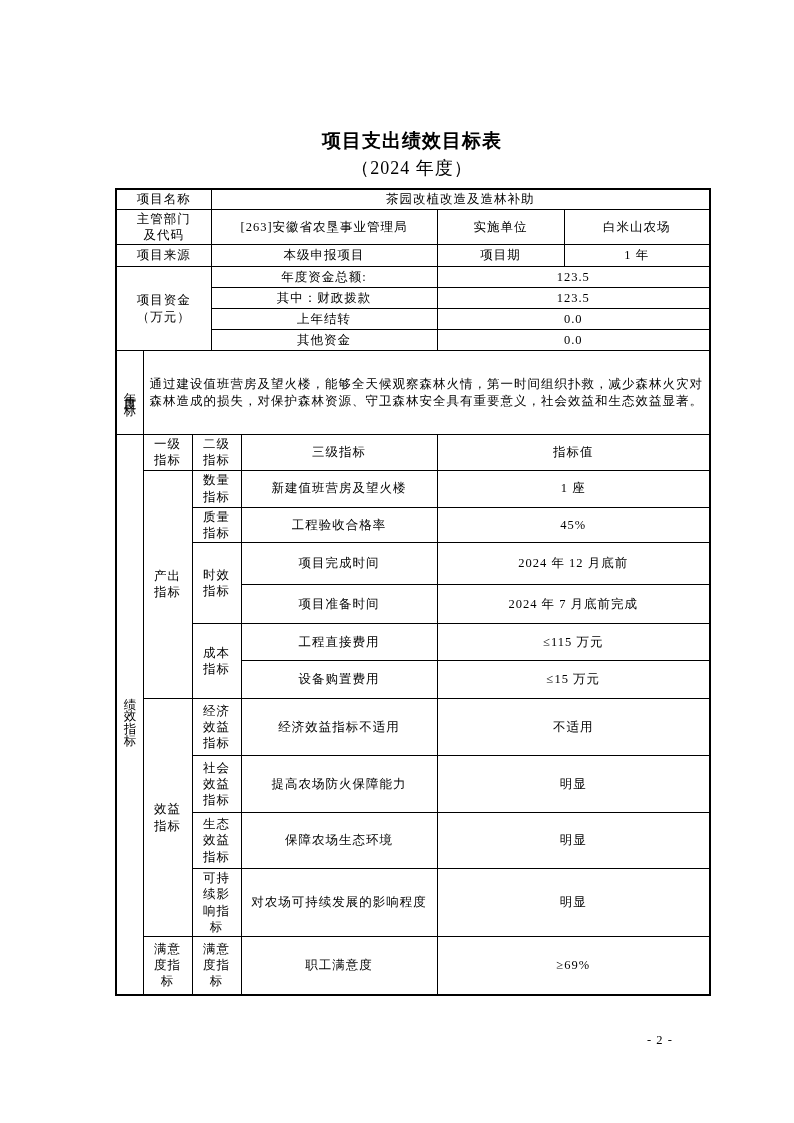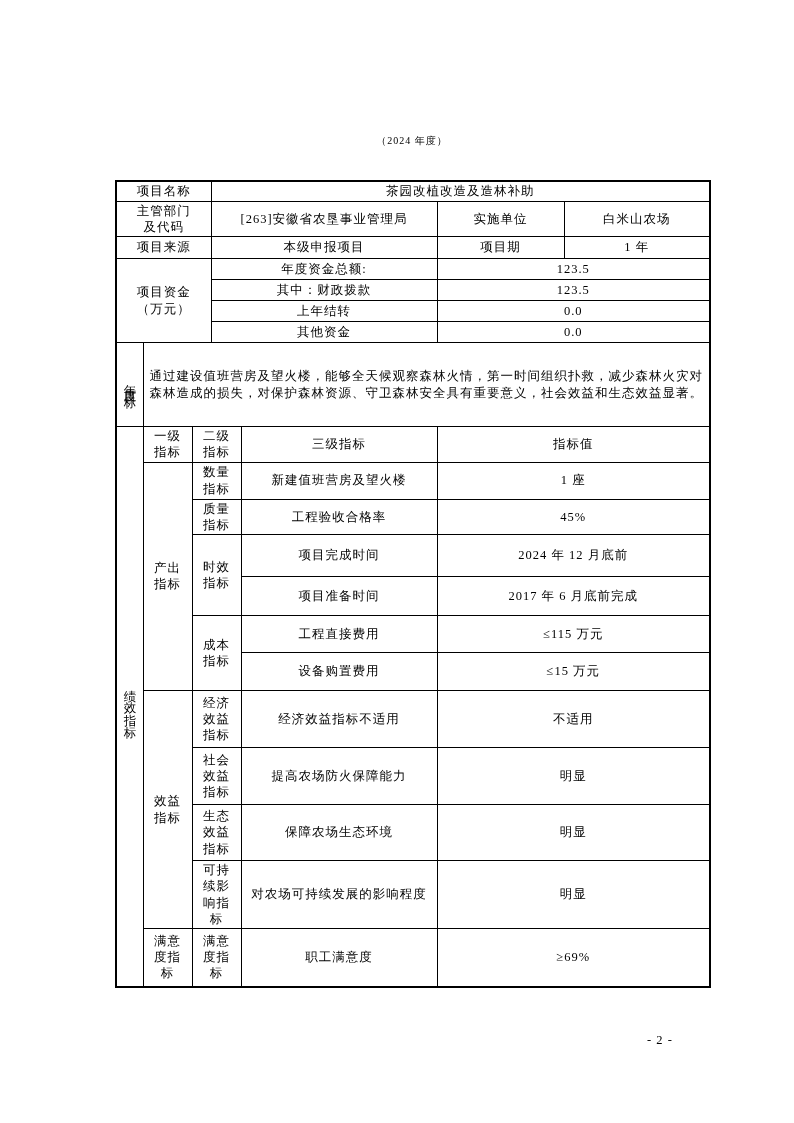--- a/index.html
+++ b/index.html
@@ -8,24 +8,24 @@
     font-family:"Liberation Serif","DejaVu Serif",serif;
     position:relative; overflow:hidden;
   }
   .page { position:absolute; inset:0; }
 
   .doc-head { position:absolute; left:115px; top:130px; width:594px; text-align:center; }
   .doc-title {
     font-family:"Liberation Sans","DejaVu Sans",sans-serif;
     font-weight:700; font-size:19px; line-height:1.2; letter-spacing:1px; margin:0;
   }
-  .doc-subtitle { font-size:10px; line-height:1.2; margin-top:5px; letter-spacing:1px; }
+  .doc-subtitle { font-size:18px; line-height:1.2; margin-top:5px; letter-spacing:1px; }
 
   table.perf {
-    position:absolute; left:115px; top:180px; width:594px;
+    position:absolute; left:115px; top:188px; width:594px;
     border-collapse:collapse; table-layout:fixed;
     border:2px solid #000;
   }
   table.perf td {
     border:1px solid #000;
     text-align:center; vertical-align:middle;
     font-size:12.5px; line-height:1.3; letter-spacing:1px;
     padding:1px 2px;
     white-space:pre-line;
     overflow:hidden;
@@ -47,20 +47,21 @@
     position:absolute; left:615px; top:1033px; width:90px; text-align:center;
     font-size:12.5px; letter-spacing:1px;
   }
 </style>
 </head>
 <body>
 
 <div class="page">
 
   <div class="doc-head">
+    <div class="doc-title">项目支出绩效目标表</div>
     <div class="doc-subtitle">（2024 年度）</div>
   </div>
 
   <table class="perf">
     <colgroup>
       <col style="width:27px">
         <col style="width:49px">
         <col style="width:19px">
       <col style="width:30px">
         <col style="width:196px">
@@ -136,21 +137,21 @@
       <td colspan="2">45%</td>
     </tr>
     <tr style="height:42px">
       <td colspan="2" rowspan="2">时效
 指标</td>
       <td>项目完成时间</td>
       <td colspan="2">2024 年 12 月底前</td>
     </tr>
     <tr style="height:39px">
       <td>项目准备时间</td>
-      <td colspan="2">2017 年 6 月底前完成</td>
+      <td colspan="2">2024 年 7 月底前完成</td>
     </tr>
     <tr style="height:37px">
       <td colspan="2" rowspan="2">成本
 指标</td>
       <td>工程直接费用</td>
       <td colspan="2">≤115 万元</td>
     </tr>
     <tr style="height:38px">
       <td>设备购置费用</td>
       <td colspan="2">≤15 万元</td>

